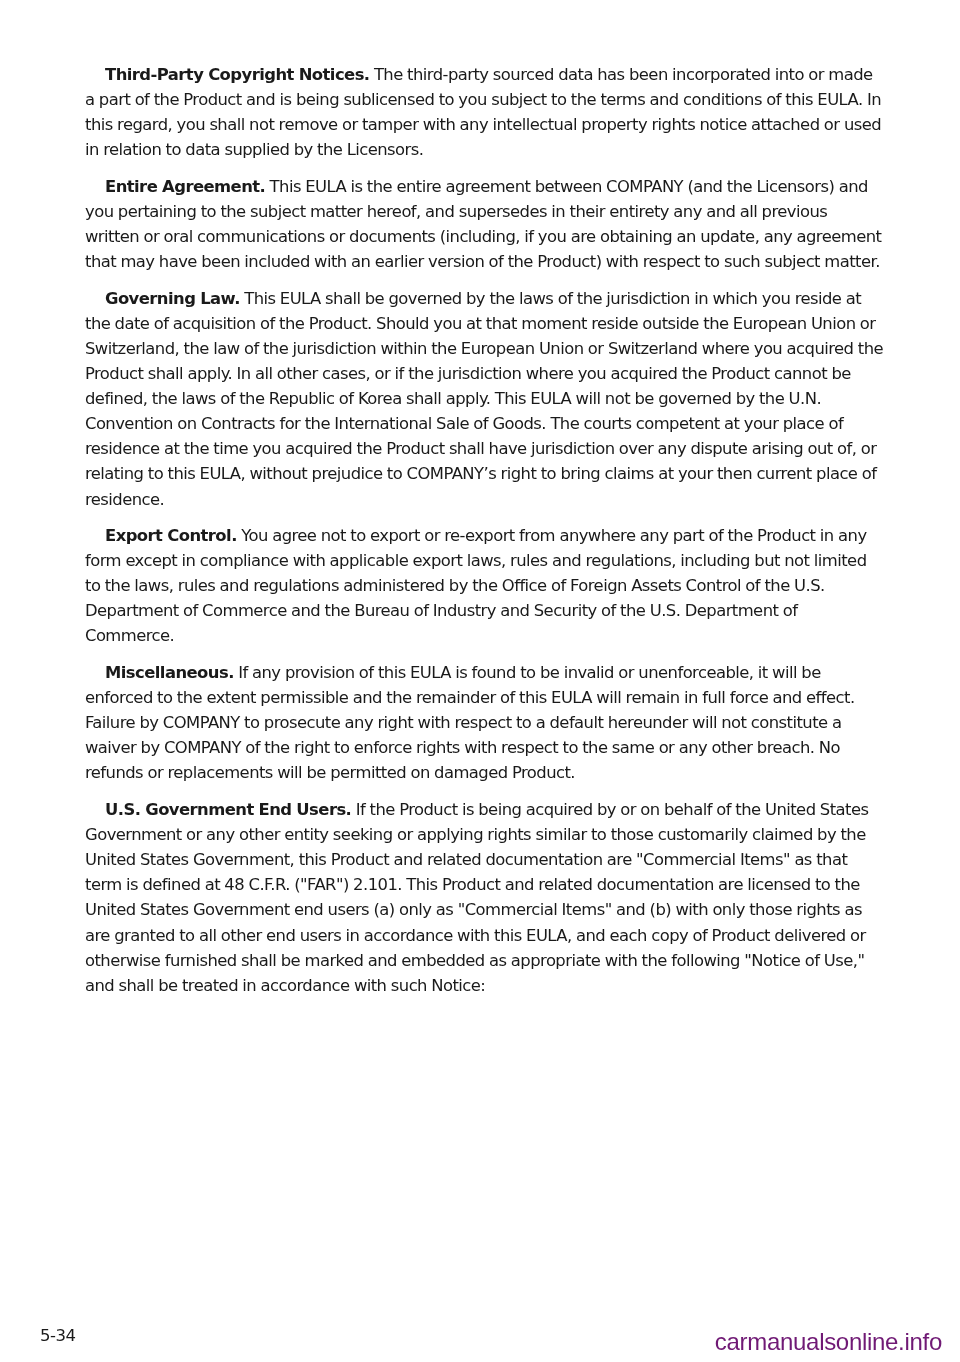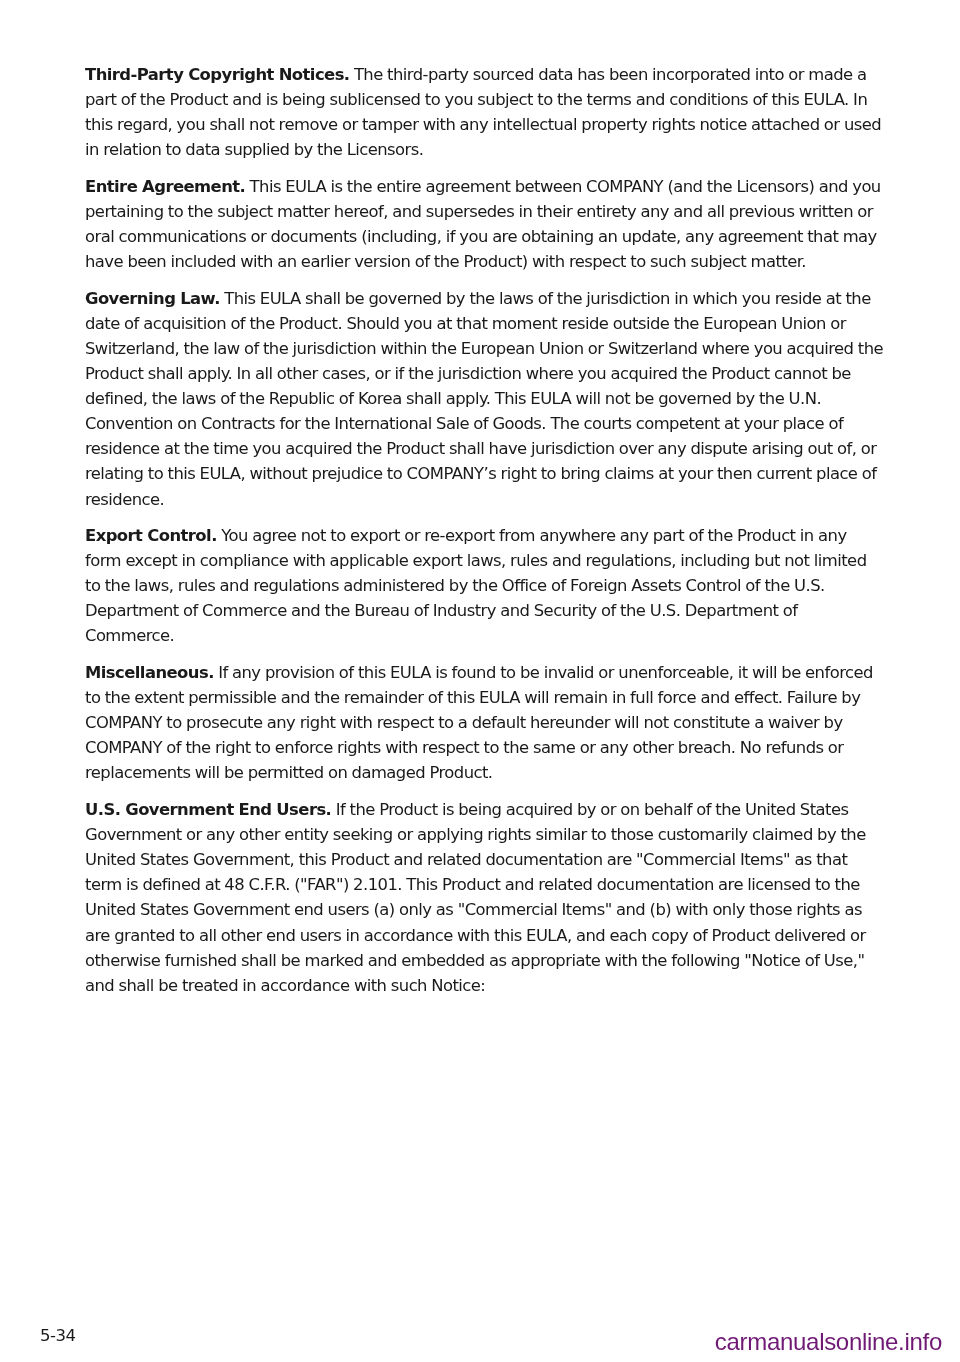--- a/index.html
+++ b/index.html
@@ -23,20 +23,21 @@
     }
     .para {
       margin: 0 0 11.5px 0;
       font-size: 16.4px;
       line-height: 25.1px;
       letter-spacing: -0.55px;
       word-spacing: -0.3px;
     }
     .para .heading {
       font-weight: bold;
+      margin-left: 20px;
     }
     .page-number {
       position: absolute;
       left: 40px;
       top: 1326px;
       font-size: 16.5px;
       letter-spacing: -0.5px;
       color: #1a1a1a;
     }
     .watermark {

